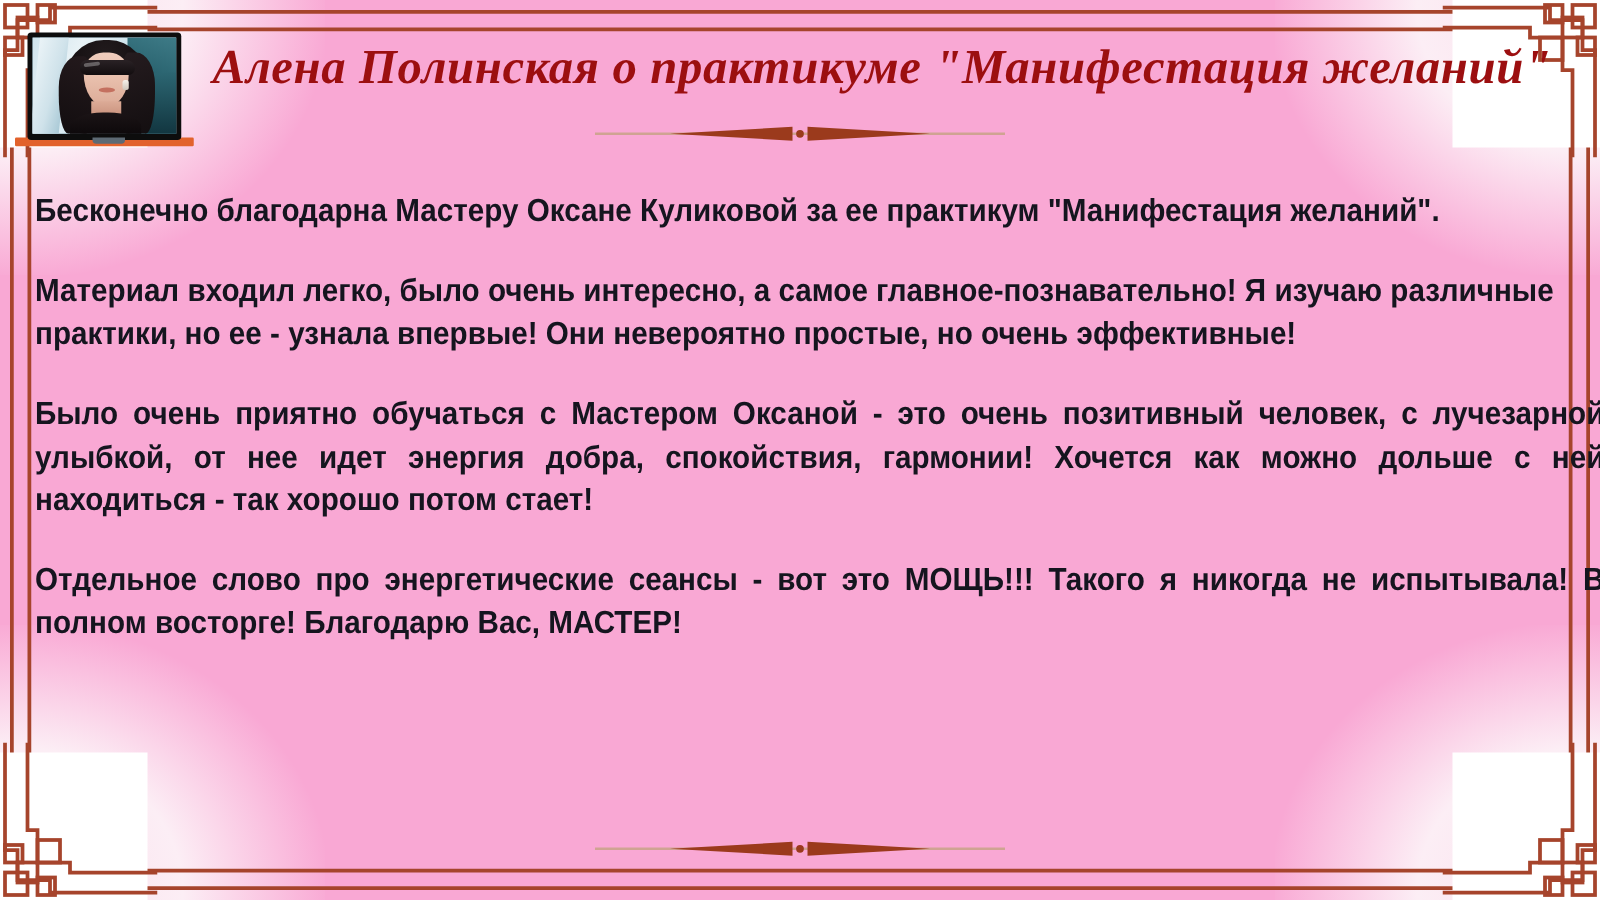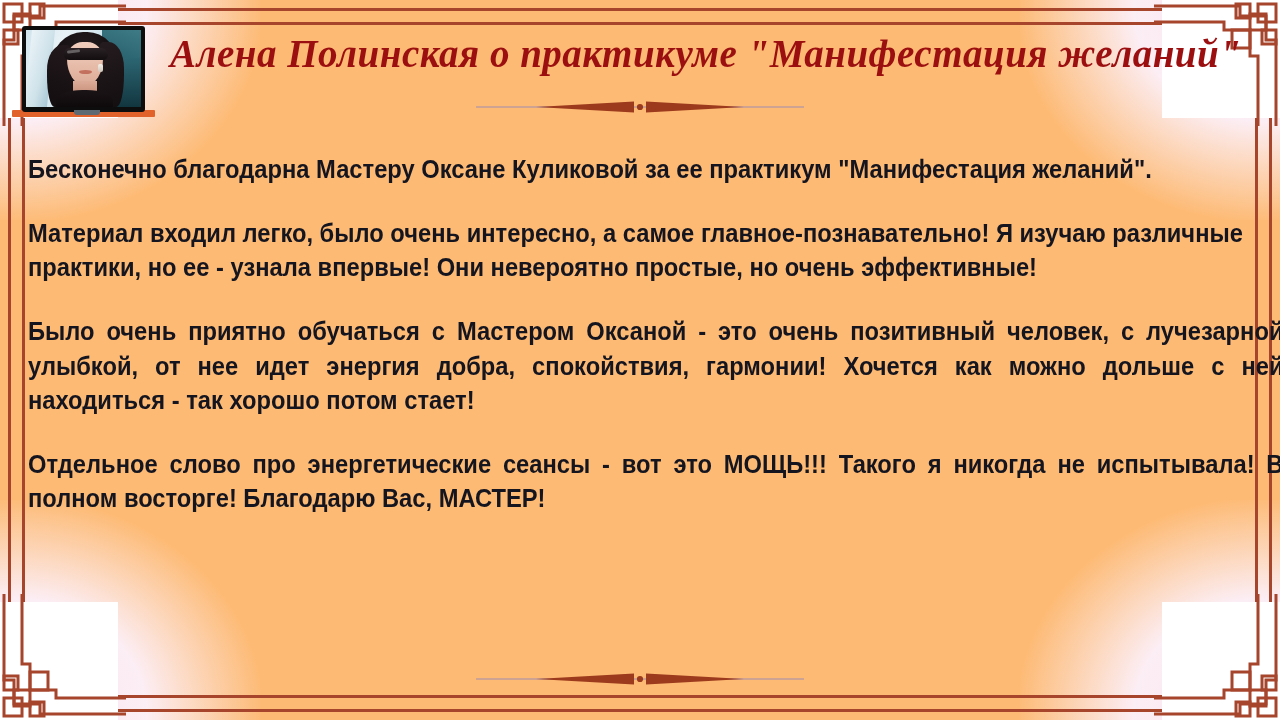--- a/index.html
+++ b/index.html
@@ -10,21 +10,21 @@
   }
   body {
     font-family: "Liberation Sans", sans-serif;
   }
 
   .slide {
     position: relative;
     width: 1280px;
     height: 720px;
     overflow: hidden;
-    background: #fdba74;
+    background: #f9a8d4;
     box-sizing: border-box;
   }
 
   
   .tint {
     position: absolute;
     width: 300px;
     height: 260px;
     pointer-events: none;
   }

